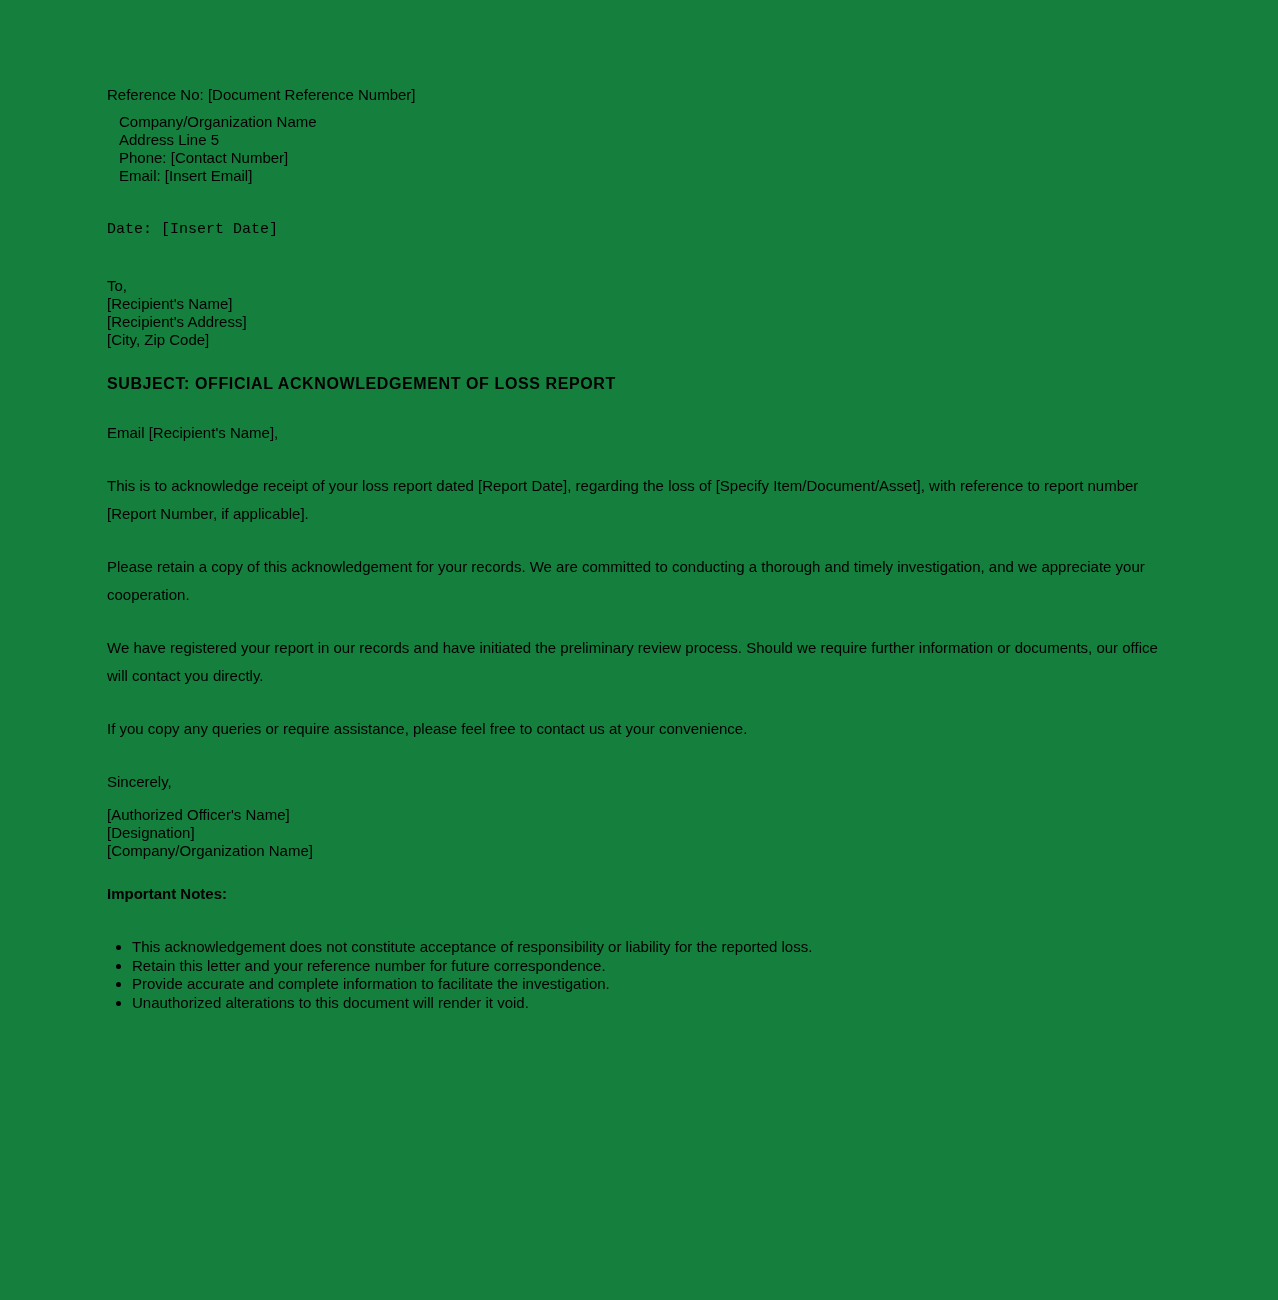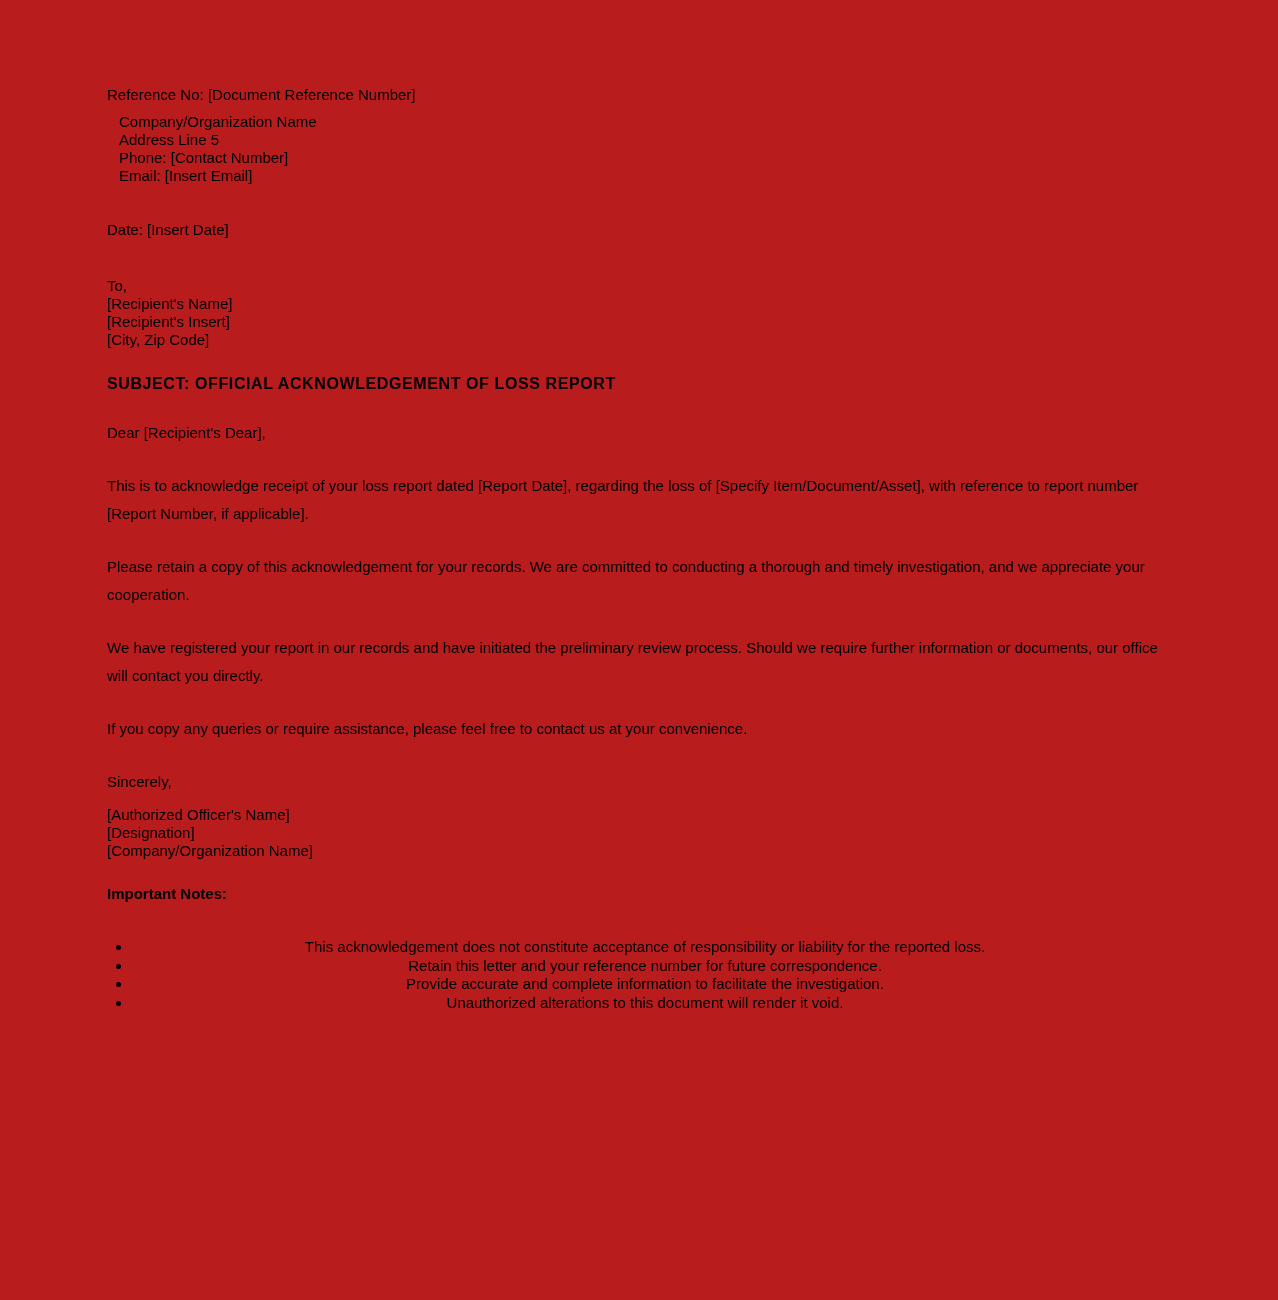--- a/index.html
+++ b/index.html
@@ -11,35 +11,36 @@
     font-family: "Liberation Sans", "DejaVu Sans", sans-serif;
     color: #000000;
     -webkit-font-smoothing: antialiased;
   }
   .page {
     position: relative;
     width: 1278px;
     height: 1300px;
     box-sizing: border-box;
     padding: 86px 120px 0 107px;
-    background: #b91c1c;
+    background: #15803d;
     overflow: hidden;
   }
   .line {
     font-size: 15px;
     line-height: 18px;
   }
   .ref-line {
     margin: 0 0 9px 0;
   }
   .sender-block {
     margin: 0 0 36px 12px;
   }
   .date-line {
     margin: 0 0 38px 0;
+    font-family: Liberation Mono, monospace;
   }
   .recipient-block {
     margin: 0 0 25px 0;
   }
   .subject {
     font-size: 16px;
     font-weight: bold;
     letter-spacing: 0.6px;
     line-height: 20px;
     margin: 0 0 25px 0;
@@ -59,21 +60,20 @@
   }
   .notes-heading {
     font-size: 15px;
     font-weight: bold;
     line-height: 18px;
     margin: 0;
   }
   .notes-list {
     margin: 35px 0 0 0;
     padding: 0 0 0 25px;
-    text-align: center;
   }
   .notes-list li {
     font-size: 15px;
     line-height: 18.5px;
   }
 </style>
 </head>
 <body>
 
 <div class="page">
@@ -85,27 +85,27 @@
     <div class="line">Address Line 5</div>
     <div class="line">Phone: [Contact Number]</div>
     <div class="line">Email: [Insert Email]</div>
   </div>
 
   <div class="line date-line">Date: [Insert Date]</div>
 
   <div class="recipient-block">
     <div class="line">To,</div>
     <div class="line">[Recipient's Name]</div>
-    <div class="line">[Recipient's Insert]</div>
+    <div class="line">[Recipient's Address]</div>
     <div class="line">[City, Zip Code]</div>
   </div>
 
   <div class="subject">SUBJECT: OFFICIAL ACKNOWLEDGEMENT OF LOSS REPORT</div>
 
-  <p class="para">Dear [Recipient's Dear],</p>
+  <p class="para">Email [Recipient's Name],</p>
 
   <p class="para">This is to acknowledge receipt of your loss report dated [Report Date], regarding the loss of [Specify Item/Document/Asset], with reference to report number [Report Number, if applicable].</p>
 
   <p class="para">Please retain a copy of this acknowledgement for your records. We are committed to conducting a thorough and timely investigation, and we appreciate your cooperation.</p>
 
   <p class="para">We have registered your report in our records and have initiated the preliminary review process. Should we require further information or documents, our office will contact you directly.</p>
 
   <p class="para">If you copy any queries or require assistance, please feel free to contact us at your convenience.</p>
 
   <div class="closing">Sincerely,</div>

